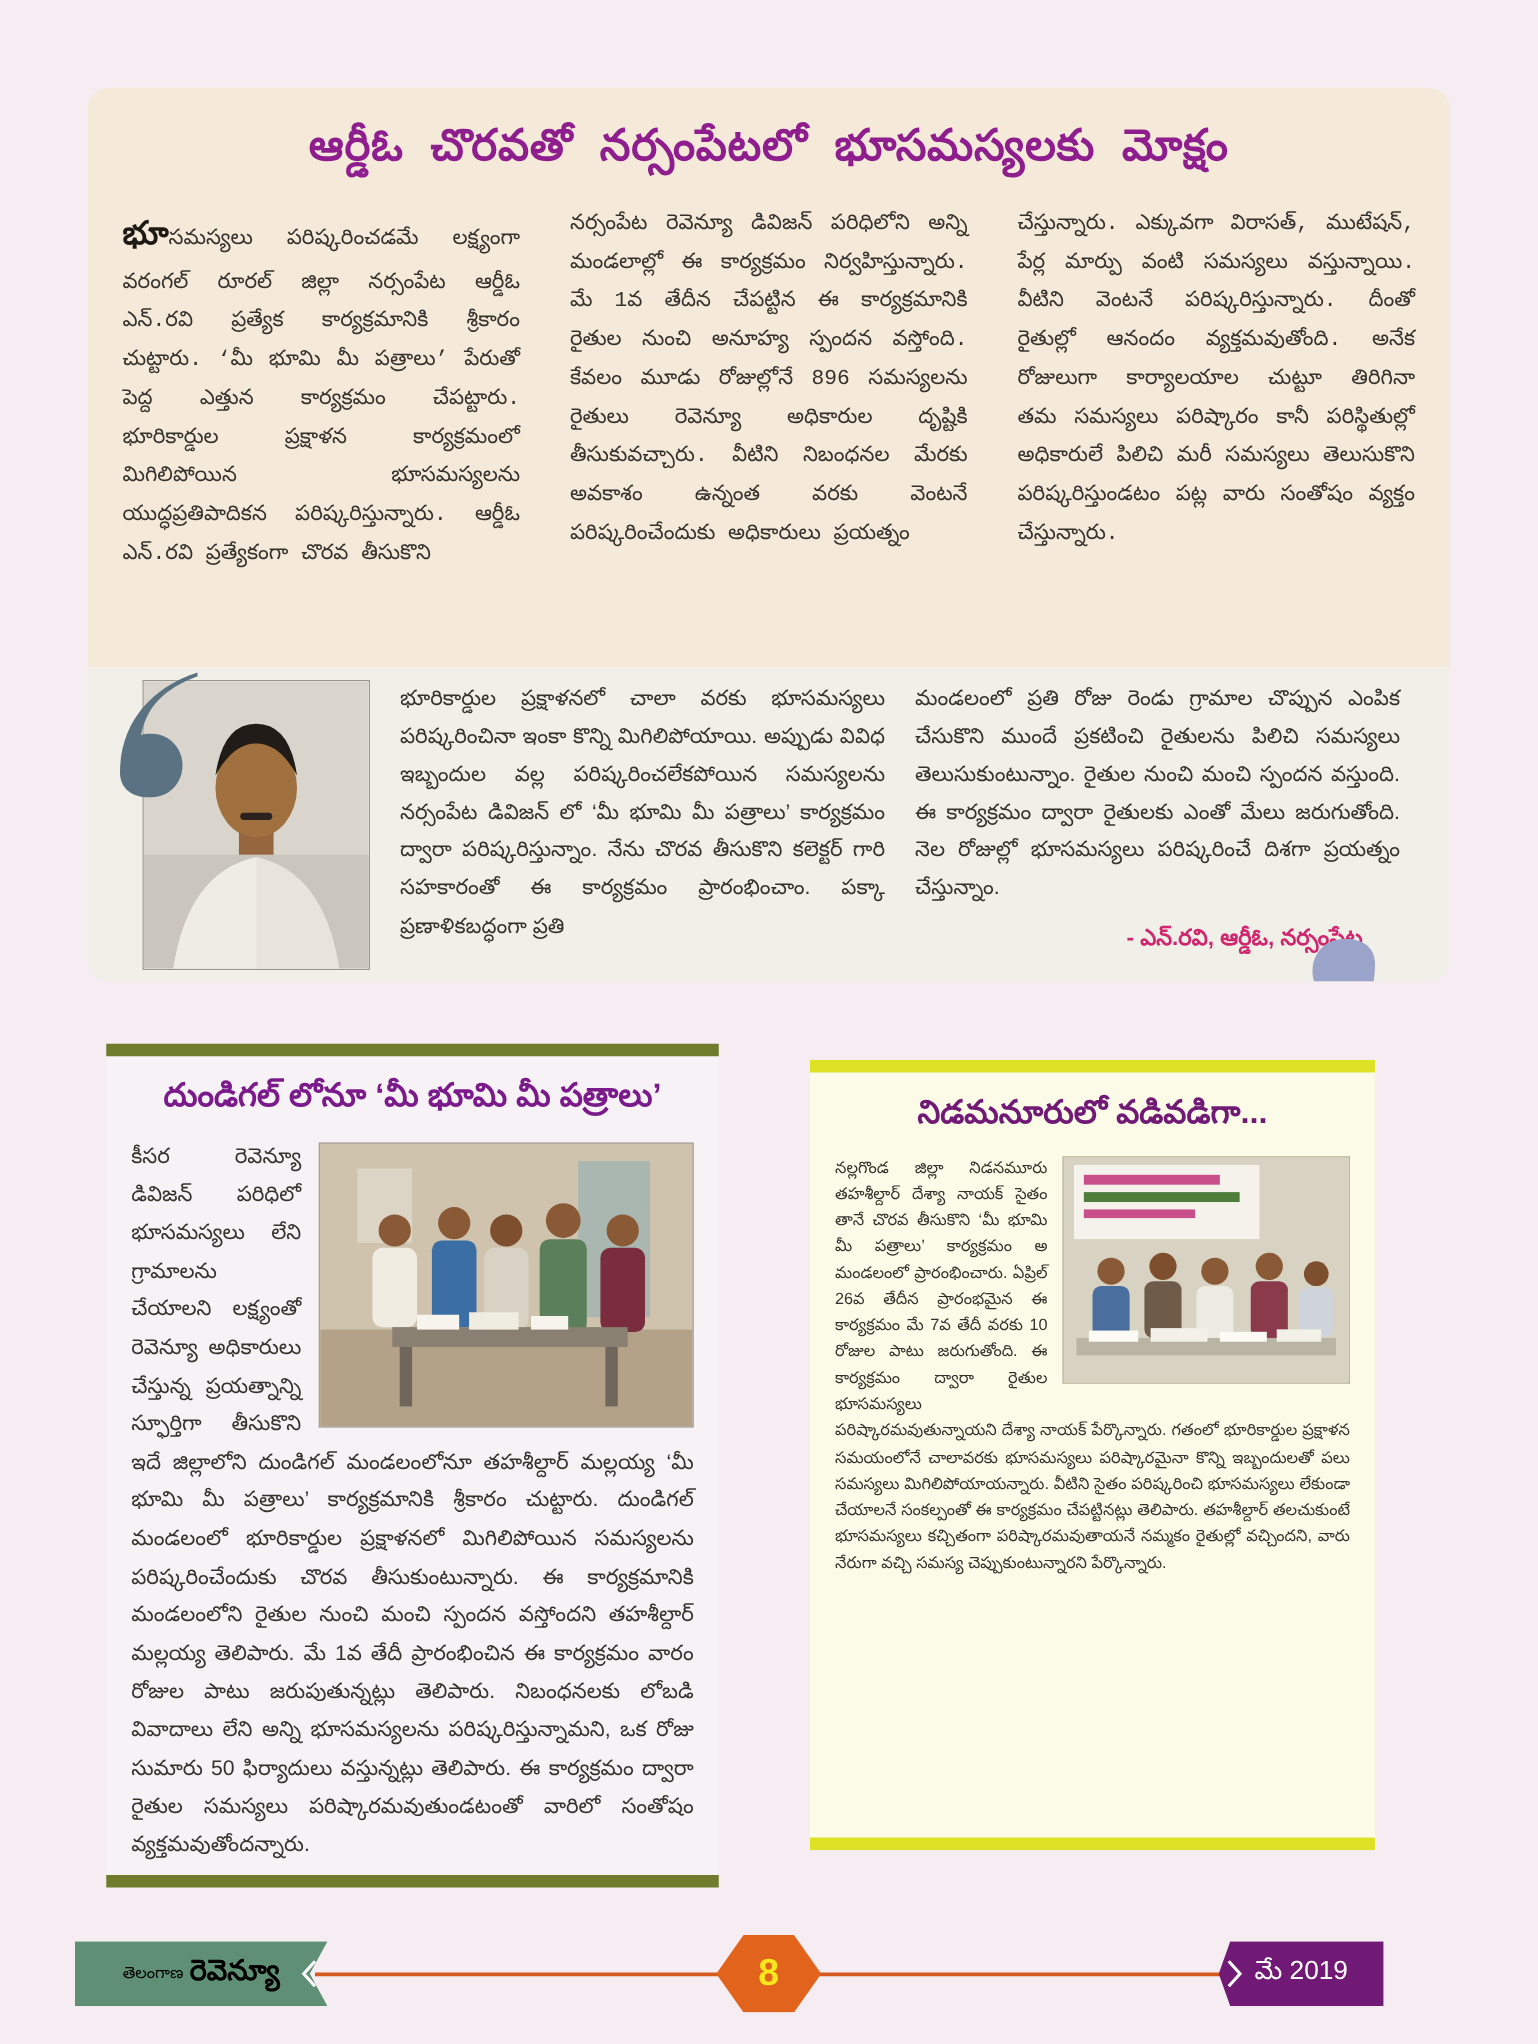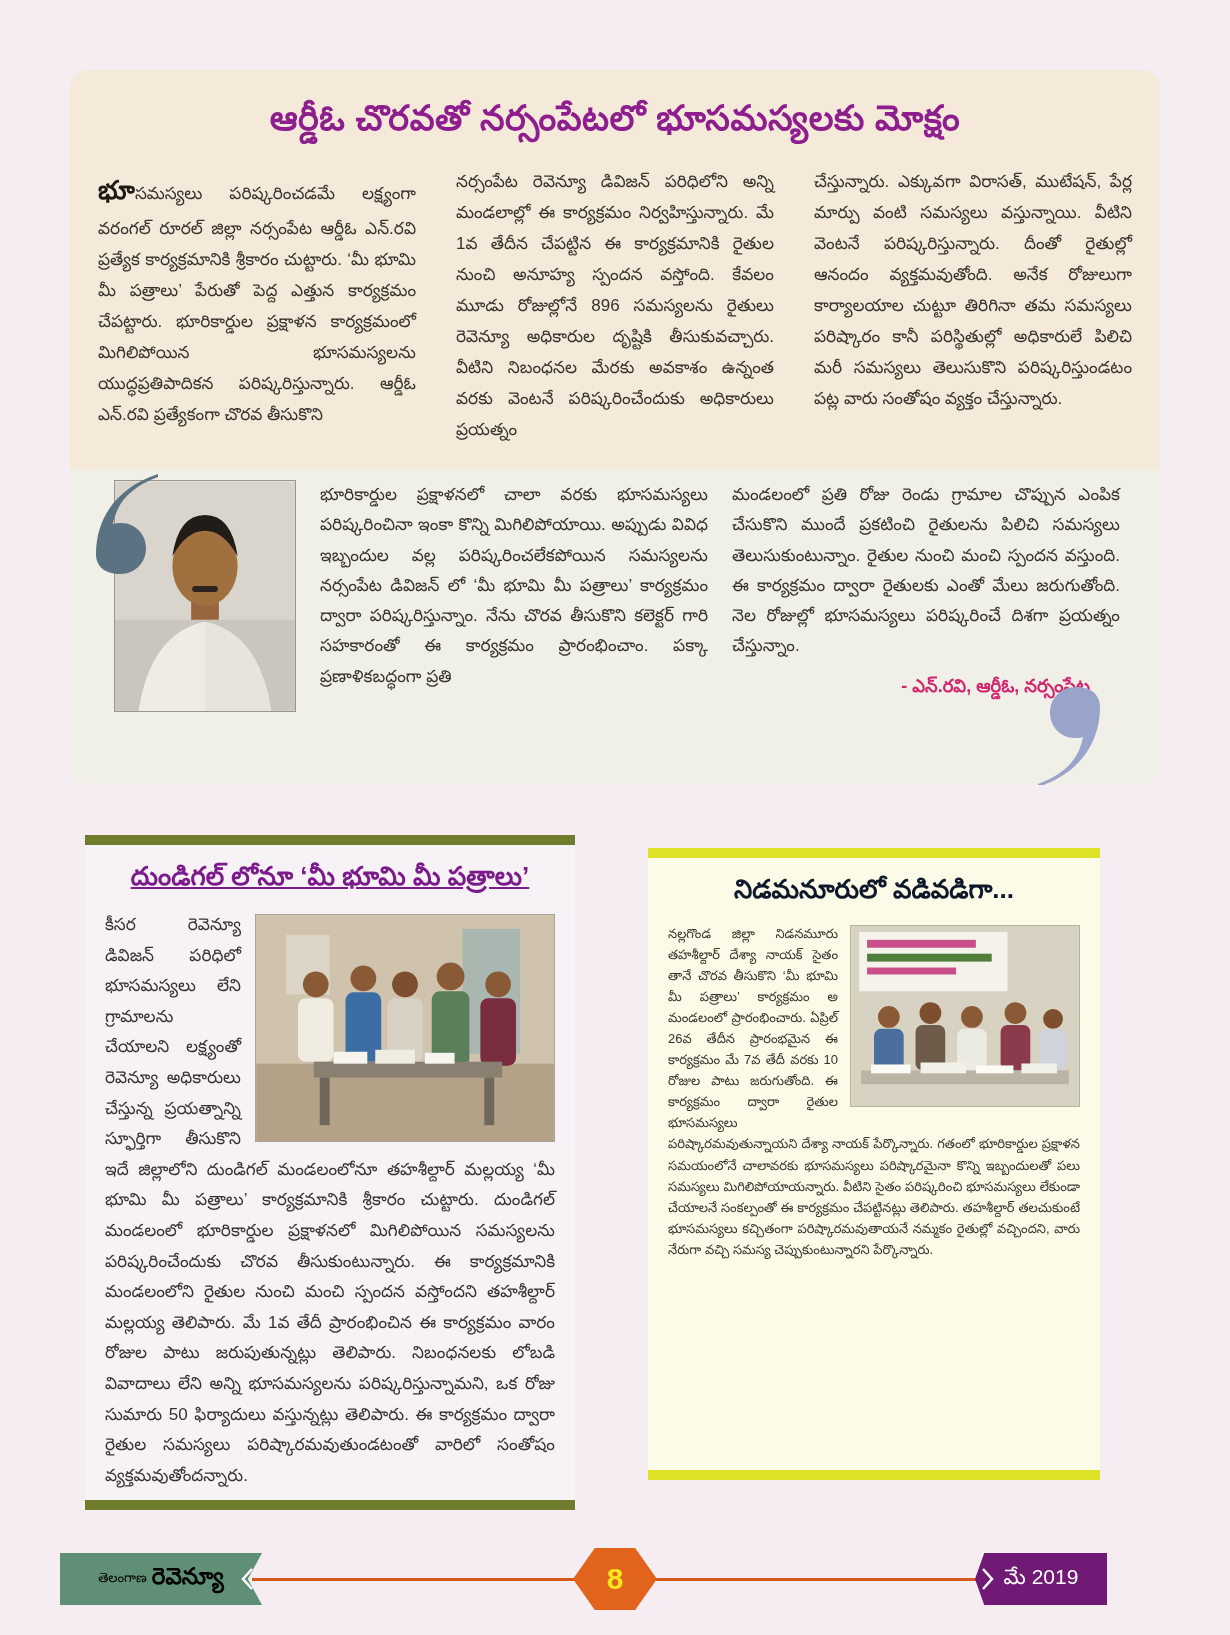--- a/index.html
+++ b/index.html
@@ -2,21 +2,21 @@
 <html><head>
 <meta charset="utf-8">
 <style>
   * { margin:0; padding:0; box-sizing:border-box; }
   body { font-family:"Liberation Sans", sans-serif; background:#e9e2e8; }
   .page { position:relative; width:1230px; height:1635px; background:#f5edf2; overflow:hidden; }
 
   
   .main-panel { position:absolute; left:70px; top:70px; width:1090px; height:715px;
                 border-radius:18px; overflow:hidden; }
-  .top-article { height:400px; background:#f5ead9; padding:18px 28px 0; }
+  .top-article { height:464px; background:#f5ead9; padding:18px 28px 0;font-family:Liberation Mono, monospace; }
   .headline { text-align:center; font-size:35px; font-weight:bold; color:#8e1d8e;
               margin:10px 0 20px; letter-spacing:0.5px; }
   .cols { display:flex; gap:40px; font-size:17px; line-height:1.82; color:#35322d; }
   .col { flex:1; text-align:justify; }
   .dropcap { font-weight:bold; font-size:26px; color:#1d1a15; }
 
   
   .quote-panel { position:relative; height:335px; background:#f0efe8; padding:10px 40px 0 44px; }
   .quote-heading { text-align:center; font-size:30px; font-weight:bold; color:#c32222; margin:6px 0 12px; }
   .quote-content { display:flex; gap:24px; }
@@ -25,29 +25,29 @@
   .qcol { flex:1; font-size:17px; line-height:1.78; color:#35322d; text-align:justify; }
   .attribution { text-align:right; font-weight:bold; color:#d0266e; font-size:18px; margin-top:8px; padding-right:30px; }
   .quote-mark { position:absolute; width:74px; height:102px; }
   .quote-mark.open { left:18px; top:2px; }
   .quote-mark.close { right:52px; bottom:16px; transform:rotate(180deg); }
 
   
   .left-box { position:absolute; left:85px; top:835px; width:490px; height:675px;
               background:#f6f2f5; border-top:10px solid #6e7c2c; border-bottom:10px solid #6e7c2c;
               padding:8px 20px 10px; overflow:hidden; }
-  .left-box .box-heading { color:#7b1b8b; font-size:26px; font-weight:bold; text-align:center; margin:8px 0 12px;text-decoration:underline; }
+  .left-box .box-heading { color:#7b1b8b; font-size:26px; font-weight:bold; text-align:center; margin:8px 0 12px; }
   .box-flow { font-size:17px; line-height:1.8; color:#35322d; text-align:justify; }
   .lb-photo { float:right; width:300px; height:228px; margin:4px 0 10px 14px; border:1px solid #a7a29a; background:#cfc3ae; }
   .lb-photo svg, .rb-photo svg { display:block; width:100%; height:100%; }
 
   .right-box { position:absolute; left:648px; top:848px; width:452px; height:632px;
                background:#fbfbe8; border-top:10px solid #dde226; border-bottom:10px solid #dde226;
                padding:8px 20px 10px; overflow:hidden; }
-  .right-box .box-heading { color:#0f172a; font-size:26px; font-weight:bold; text-align:center; margin:8px 0 12px; }
+  .right-box .box-heading { color:#701a75; font-size:26px; font-weight:bold; text-align:center; margin:8px 0 12px; }
   .right-box .box-flow { line-height:1.62; font-size:13px; }
   .rb-photo { float:right; width:230px; height:182px; margin:2px 0 10px 12px; border:1px solid #b7b596; background:#e8e4d8; }
 
   
   .footer { position:absolute; left:0; top:1548px; width:1230px; height:70px; }
   .footer-line { position:absolute; left:252px; top:30px; width:734px; height:3px; background:#d45a1d; }
   .brand-banner { position:absolute; left:60px; top:5px; width:202px; height:52px; background:#5f8f74;
                   display:flex; align-items:center; justify-content:center; gap:5px; color:#000000;
                   clip-path:polygon(0 0, 100% 0, 93% 50%, 100% 100%, 0 100%); }
   .brand-small { font-size:13px; }

